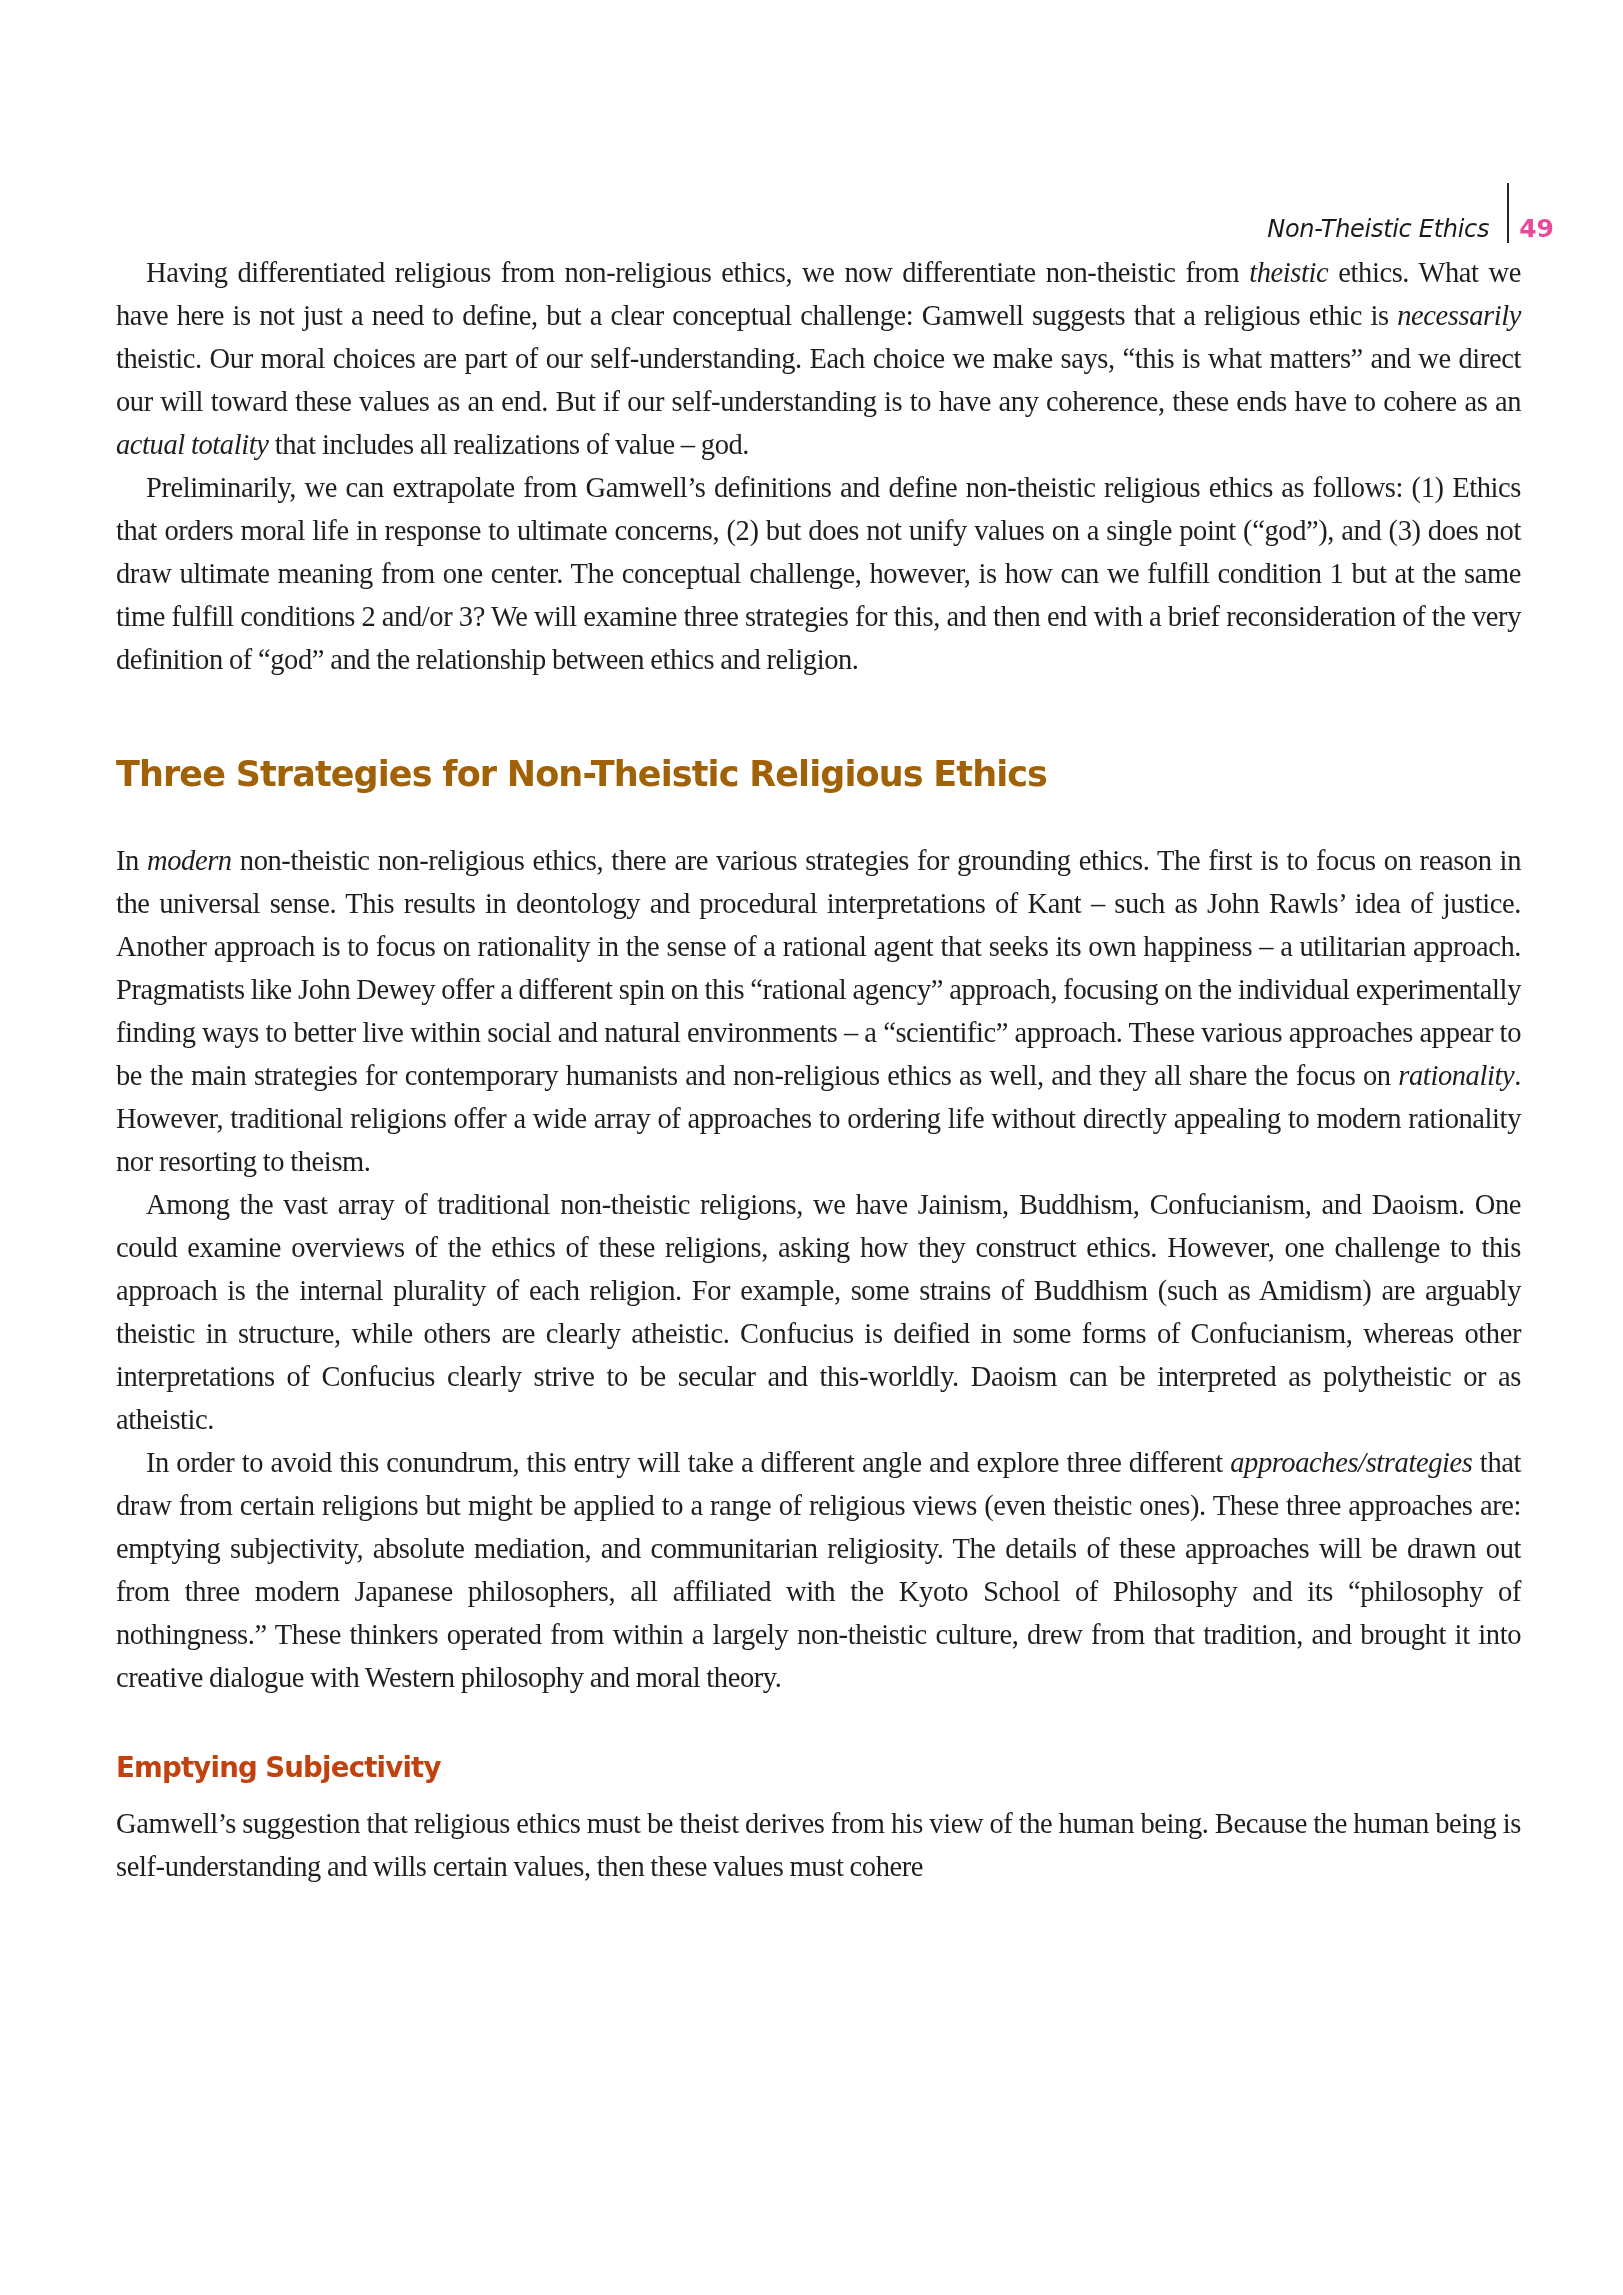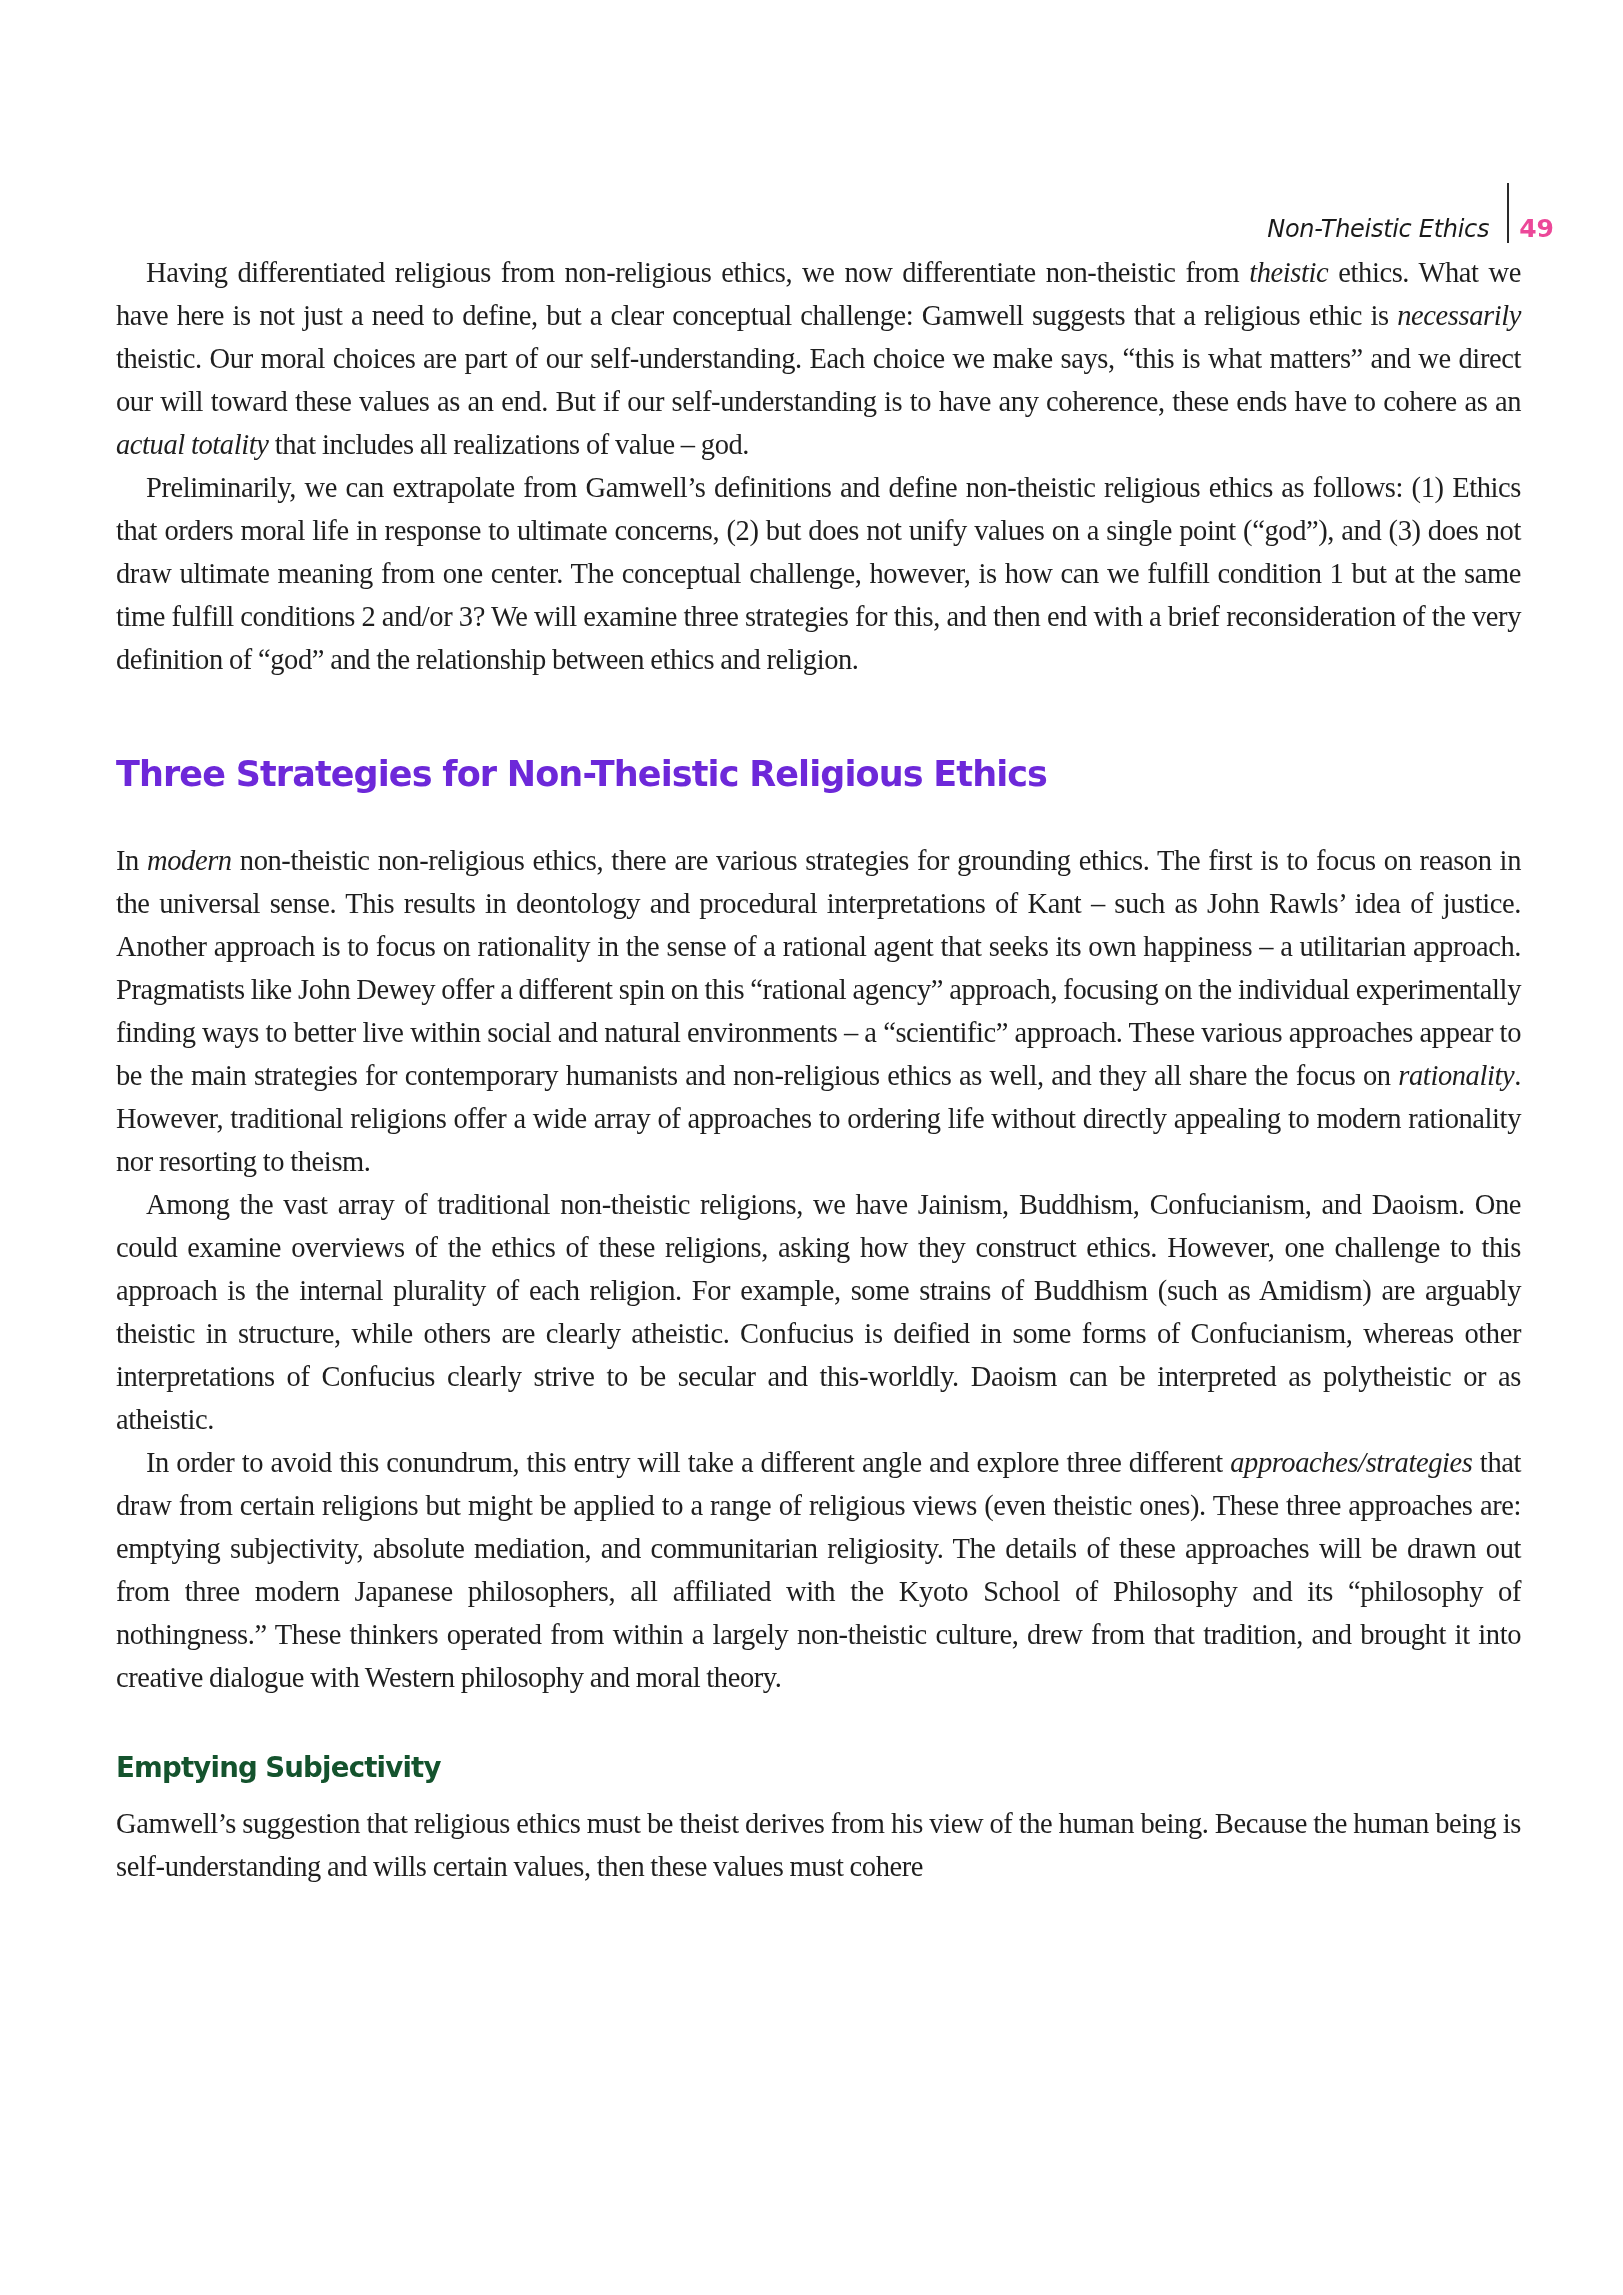--- a/index.html
+++ b/index.html
@@ -16,27 +16,27 @@
   .body-col {
     position: absolute; left: 116px; top: 251px; width: 1405px;
     font-family: "Liberation Serif", serif; font-size: 28.5px; line-height: 43px;
     text-align: justify; letter-spacing: -0.4px; word-spacing: -0.6px;
   }
   .para { margin: 0; }
   .para.indent { text-indent: 30px; }
   .para em { font-style: italic; }
   .h1 {
     font-family: "DejaVu Sans", sans-serif; font-weight: bold; font-size: 35px;
-    color: #6d28d9; margin: 68px 0 0 0; line-height: 50px; letter-spacing: -0.9px;
+    color: #a16207; margin: 68px 0 0 0; line-height: 50px; letter-spacing: -0.9px;
     text-align: left;
   }
   .h1 + .para { margin-top: 40px; }
   .h2 {
     font-family: "DejaVu Sans", sans-serif; font-weight: bold; font-size: 27.6px;
-    color: #14532d; margin: 49px 0 0 0; line-height: 40px; letter-spacing: -0.8px;
+    color: #c2410c; margin: 49px 0 0 0; line-height: 40px; letter-spacing: -0.8px;
     text-align: left;
   }
   .h2 + .para { margin-top: 14px; }
 </style>
 </head>
 <body>
 
 <header class="running-head">
   <span class="rh-title">Non-Theistic Ethics</span>
   <span class="rh-rule"></span>

